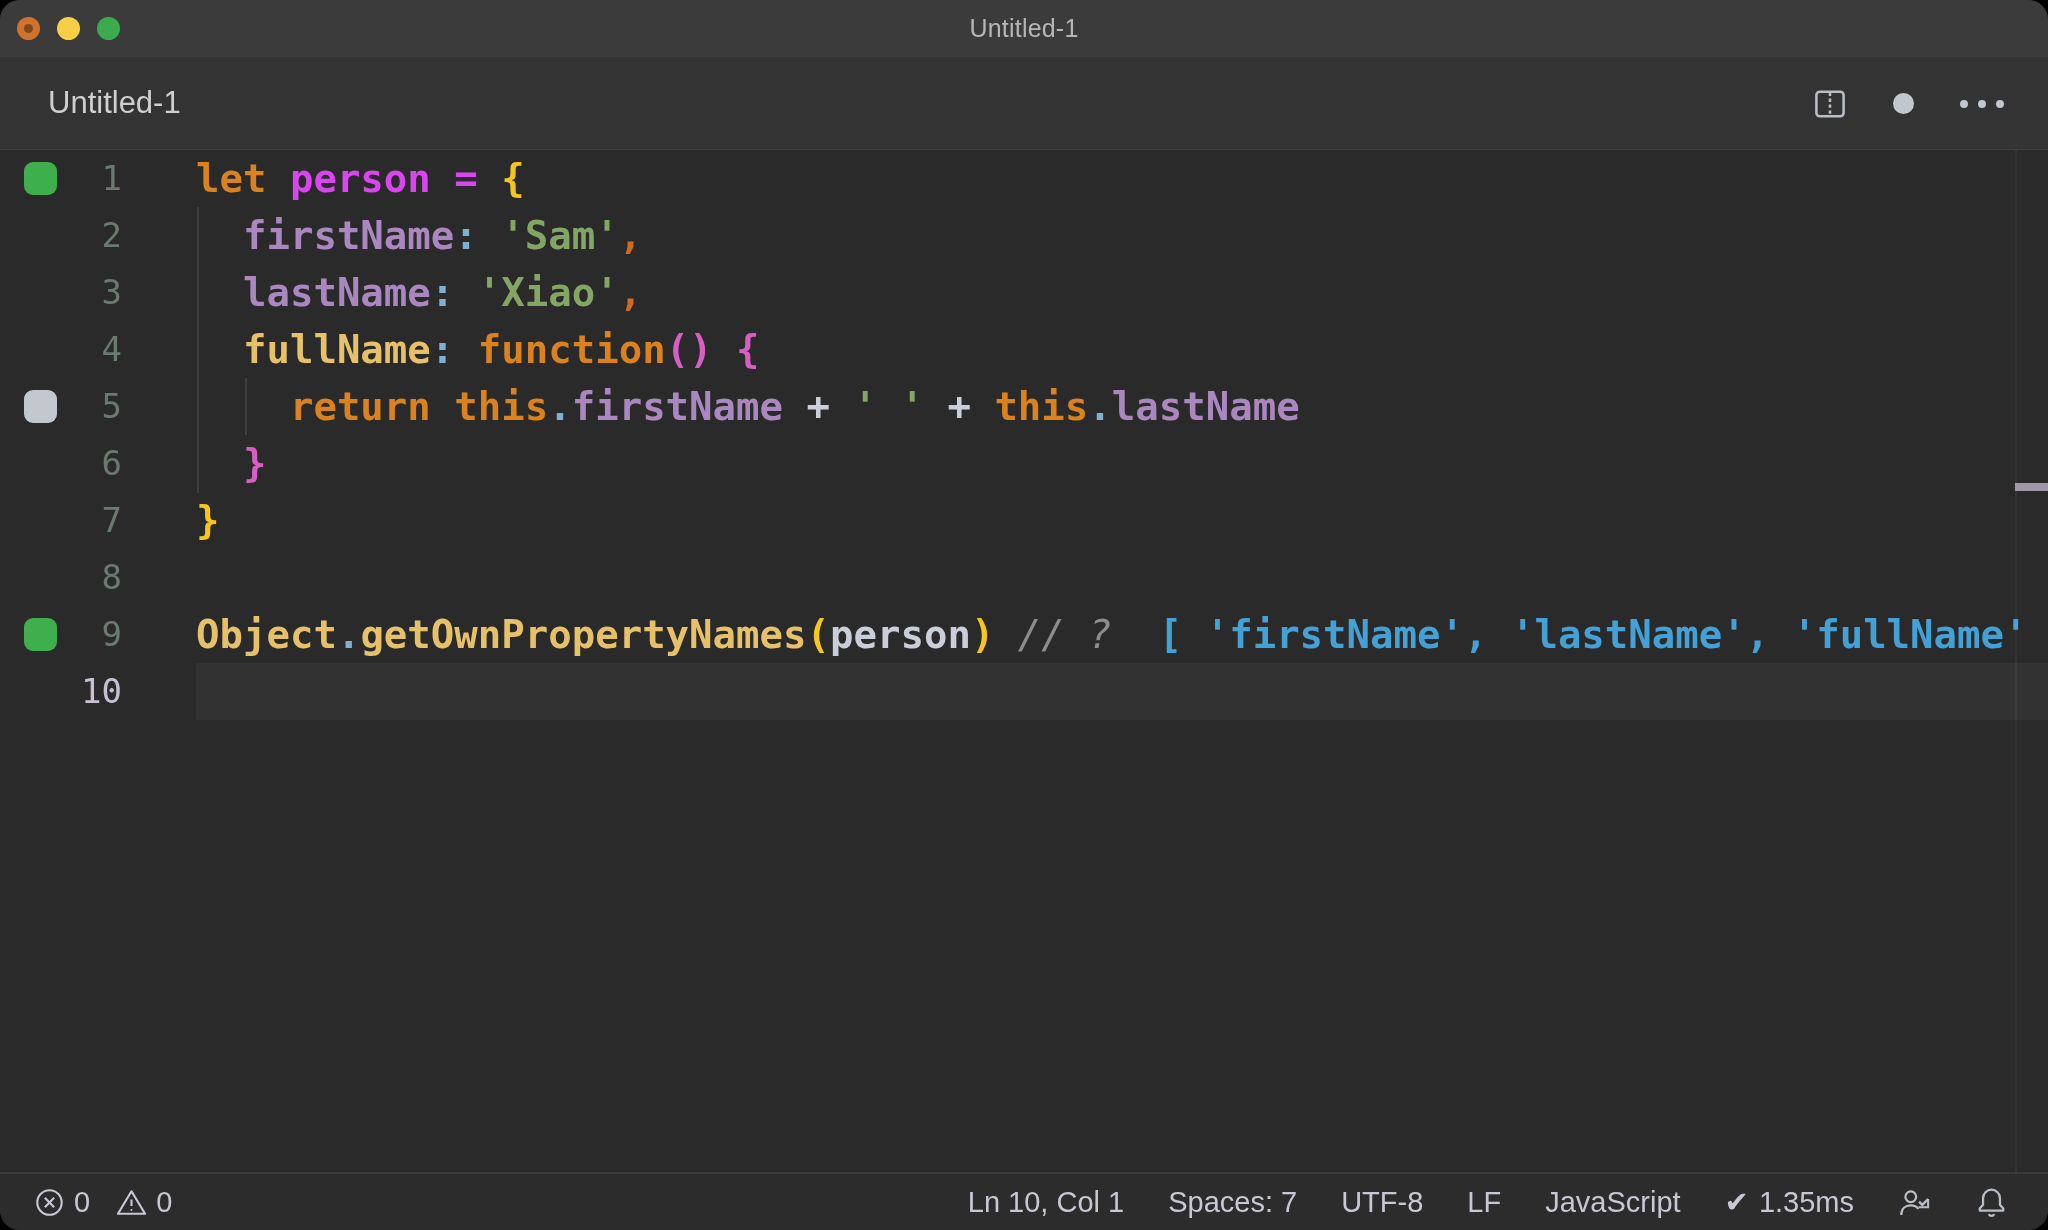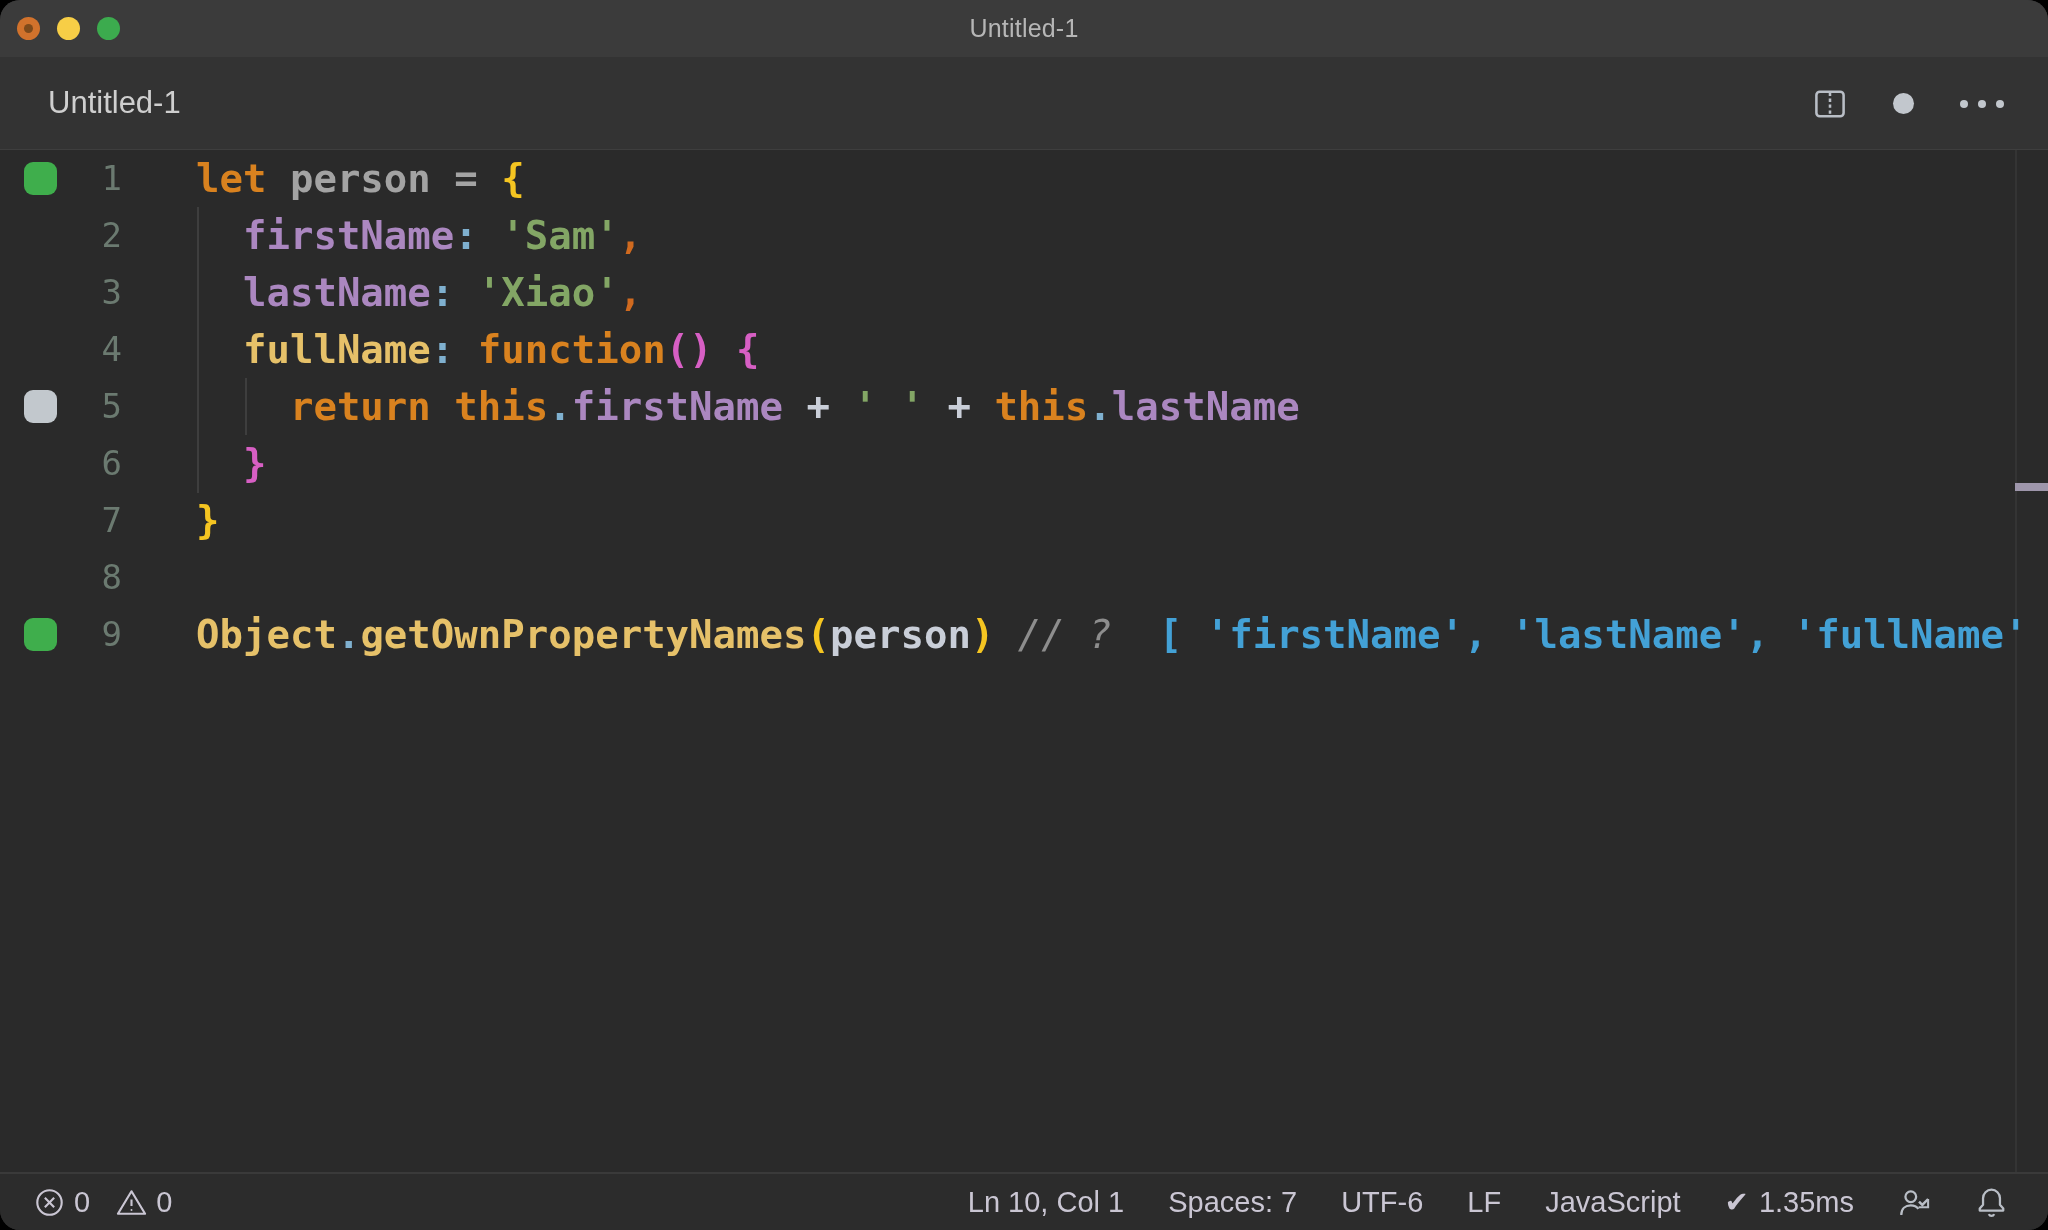--- a/index.html
+++ b/index.html
@@ -108,21 +108,21 @@
     </div>
   </div>
 
   <div class="editor">
     <div class="indent-guide guide-a"></div>
     <div class="indent-guide guide-b"></div>
     <div id="lines">
         <div class="row">
           <span class="ind" style="background: rgb(63, 174, 76);"></span>
           <span class="num">1</span>
-          <span class="code"><span class="tok-keyword" style="color: rgb(217, 130, 31);">let</span><span class="tok-default" style="color: #a3a3a3;"> person = </span><span class="tok-bracket1" style="color: rgb(245, 197, 33);">{</span></span>
+          <span class="code"><span class="tok-keyword" style="color: rgb(217, 130, 31);">let</span><span class="tok-default" style="color: #d946ef;"> person = </span><span class="tok-bracket1" style="color: rgb(245, 197, 33);">{</span></span>
         </div>
         <div class="row">
           <span class="num">2</span>
           <span class="code"><span class="tok-default" style="color: rgb(201, 206, 216);">  </span><span class="tok-property" style="color: rgb(171, 135, 192);">firstName</span><span class="tok-punct" style="color: rgb(127, 176, 207);">:</span><span class="tok-default" style="color: rgb(201, 206, 216);"> </span><span class="tok-string" style="color: rgb(131, 166, 101);">'Sam'</span><span class="tok-comma" style="color: rgb(208, 106, 31);">,</span></span>
         </div>
         <div class="row">
           <span class="num">3</span>
           <span class="code"><span class="tok-default" style="color: rgb(201, 206, 216);">  </span><span class="tok-property" style="color: rgb(171, 135, 192);">lastName</span><span class="tok-punct" style="color: rgb(127, 176, 207);">:</span><span class="tok-default" style="color: rgb(201, 206, 216);"> </span><span class="tok-string" style="color: rgb(131, 166, 101);">'Xiao'</span><span class="tok-comma" style="color: rgb(208, 106, 31);">,</span></span>
         </div>
         <div class="row">
@@ -143,20 +143,25 @@
           <span class="code"><span class="tok-bracket1" style="color: rgb(245, 197, 33);">}</span></span>
         </div>
         <div class="row">
           <span class="num">8</span>
           <span class="code"></span>
         </div>
         <div class="row">
           <span class="ind" style="background: rgb(63, 174, 76);"></span>
           <span class="num">9</span>
           <span class="code"><span class="tok-function" style="color: rgb(230, 193, 105);">Object</span><span class="tok-punct" style="color: rgb(127, 176, 207);">.</span><span class="tok-function" style="color: rgb(230, 193, 105);">getOwnPropertyNames</span><span class="tok-bracket1" style="color: rgb(245, 197, 33);">(</span><span class="tok-default" style="color: rgb(201, 206, 216);">person</span><span class="tok-bracket1" style="color: rgb(245, 197, 33);">)</span><span class="tok-default" style="color: rgb(201, 206, 216);"> </span><span class="tok-comment" style="color: rgb(141, 141, 141);">// ?</span><span class="tok-default" style="color: rgb(201, 206, 216);">  </span><span class="tok-output" style="color: rgb(67, 161, 214);">[ 'firstName', 'lastName', 'fullName'</span></span>
+        </div>
+        <div class="row active">
+          <div class="row-highlight"></div>
+          <span class="num">10</span>
+          <span class="code"></span>
         </div>
       </div>
     <div class="ruler-line"></div>
     <div class="ruler-tick"></div>
   </div>
 
   <div class="statusbar">
     <div class="sb-left">
       <span class="sb-problem">
         <span class="sb-icon">
@@ -180,21 +185,21 @@
     </div>
     <div class="sb-right">
       <span id="sb-items" style="display:flex;gap:44px;">
           <span class="sb-item">
             <span>Ln 10, Col 1</span>
           </span>
           <span class="sb-item">
             <span>Spaces: 7</span>
           </span>
           <span class="sb-item">
-            <span>UTF-6</span>
+            <span>UTF-8</span>
           </span>
           <span class="sb-item">
             <span>LF</span>
           </span>
           <span class="sb-item">
             <span>JavaScript</span>
           </span>
           <span class="sb-item">
             <span class="sb-check">✔</span>
             <span>1.35ms</span>

